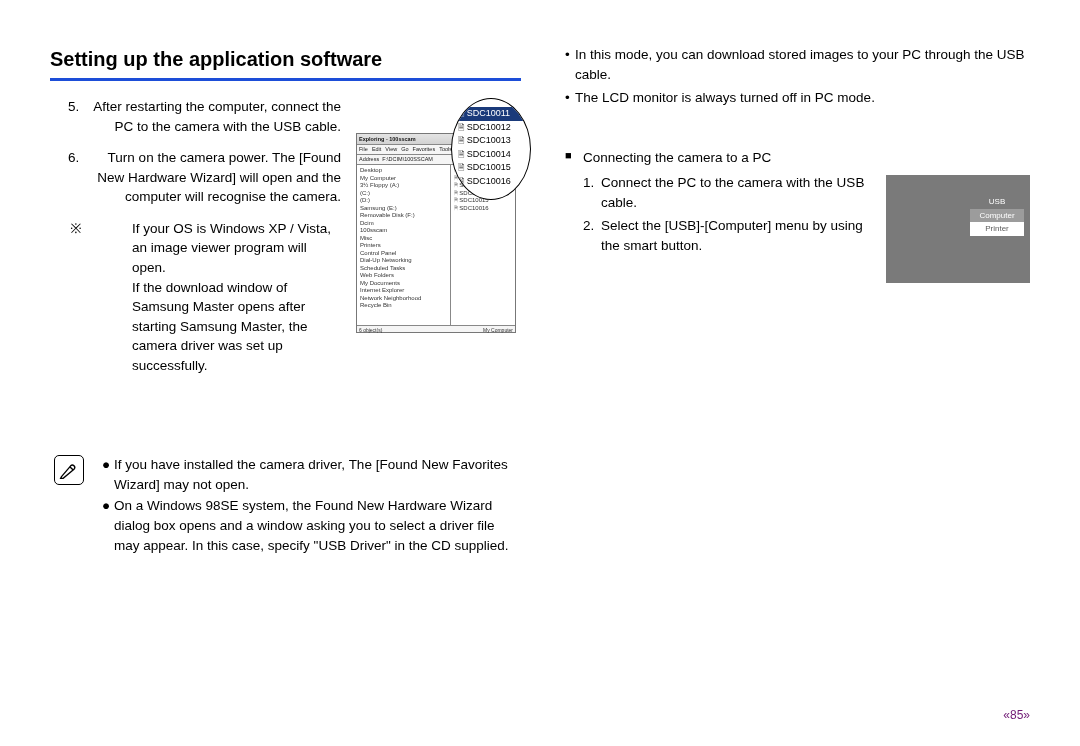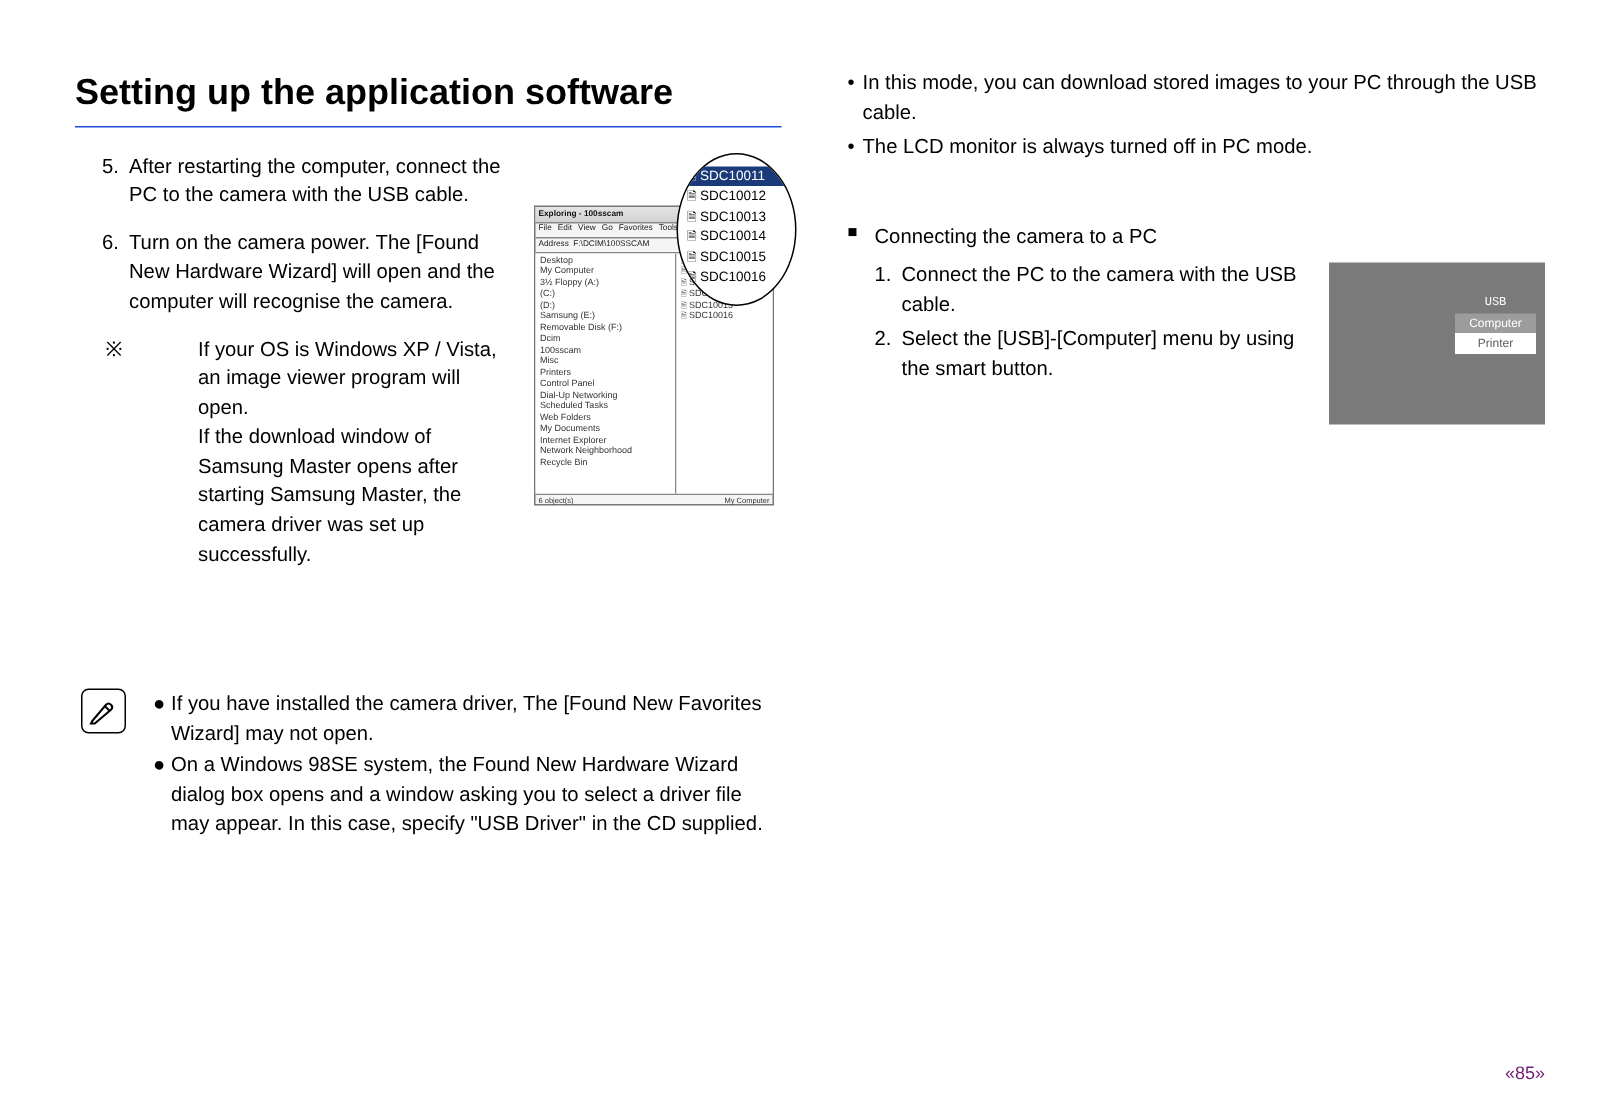--- a/index.html
+++ b/index.html
@@ -22,38 +22,38 @@
   }
   .cols {
     display: flex;
     gap: 38px;
   }
   .col {
     flex: 1;
     min-width: 0;
   }
   .heading {
-    font-size: 24px;
+    font-size: 20px;
     font-weight: bold;
     padding-bottom: 4px;
-    border-bottom: 1px solid #1d4ed8;
+    border-bottom: 3px solid #1d4ed8;
     margin-bottom: 16px;
   }
   .body-row {
     display: flex;
     gap: 15px;
     align-items: flex-start;
   }
   .body-text { flex: 1; }
   .step {
     display: flex;
     margin: 0 0 12px 18px;
   }
   .step .num { width: 18px; flex: none; }
-  .step .txt { flex: 1; }
+  .step .txt { flex: 1; text-align: right; }
   .subnote {
     margin: 10px 0 0 18px;
   }
   .subnote-line { display: flex; }
   .subnote-line .sym { width: 16px; flex: none; text-align: center; }
   .subnote-line .txt { flex: 1; margin-left: 48px; }
 
   
   .explorer {
     width: 165px;
@@ -183,21 +183,20 @@
     position: absolute;
     right: 6px; top: 20px;
     width: 54px;
     font-size: 8px;
     color: #fff;
     text-align: center;
   }
   .lcd-menu-title {
     background: #7a7a7a;
     padding: 1px 0;
-    font-family: Liberation Mono, monospace;
   }
   .lcd-menu-item {
     background: #fff;
     color: #5d5d5d;
     padding: 1px 0;
     margin-top: 0;
   }
   .lcd-menu-item.sel {
     background: #9c9c9c;
     color: #fff;

